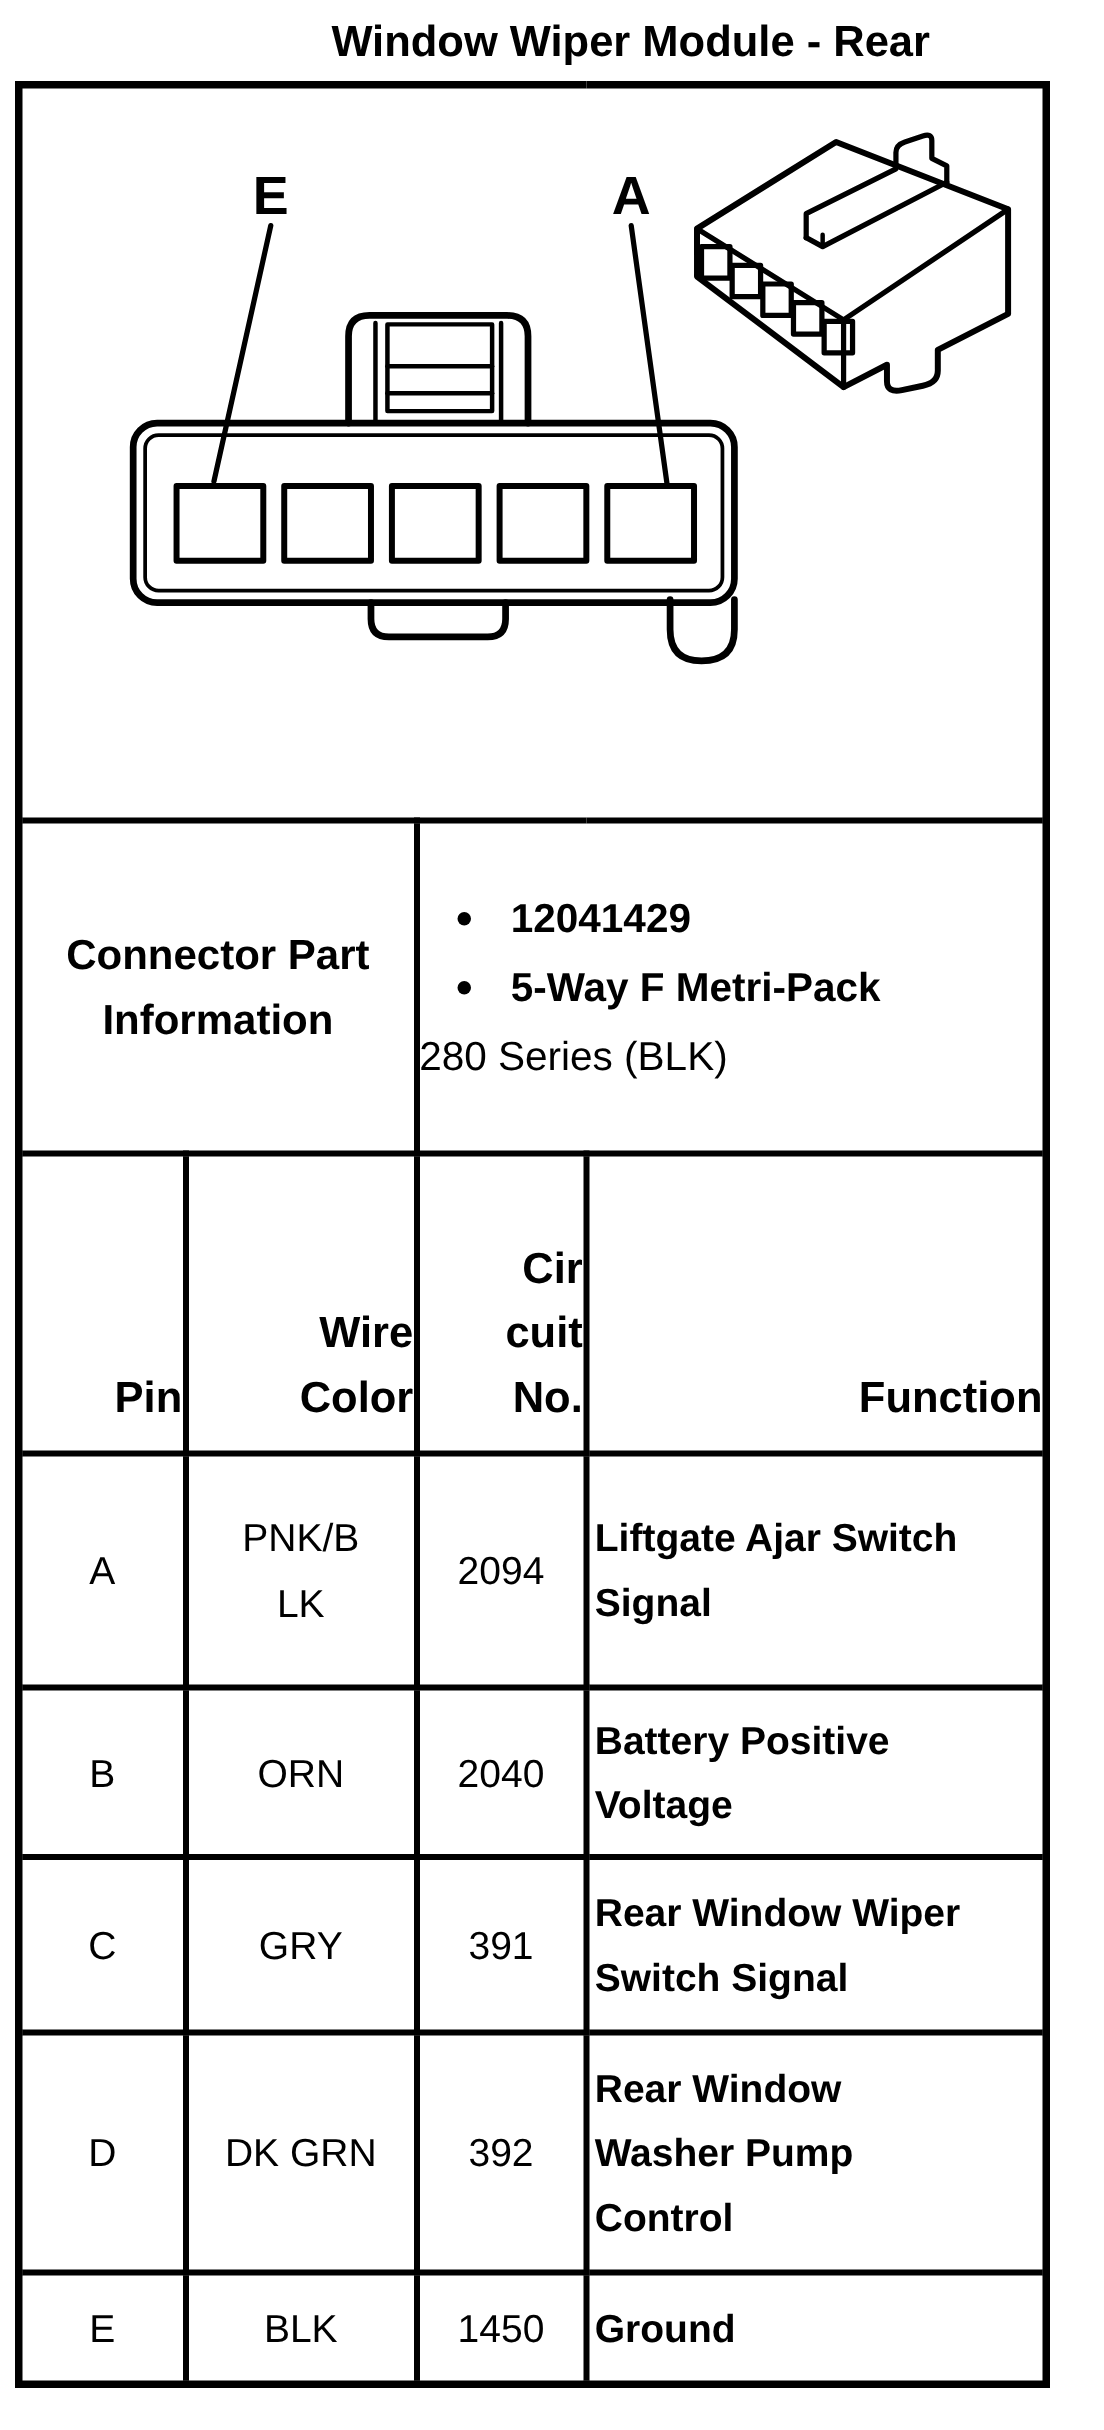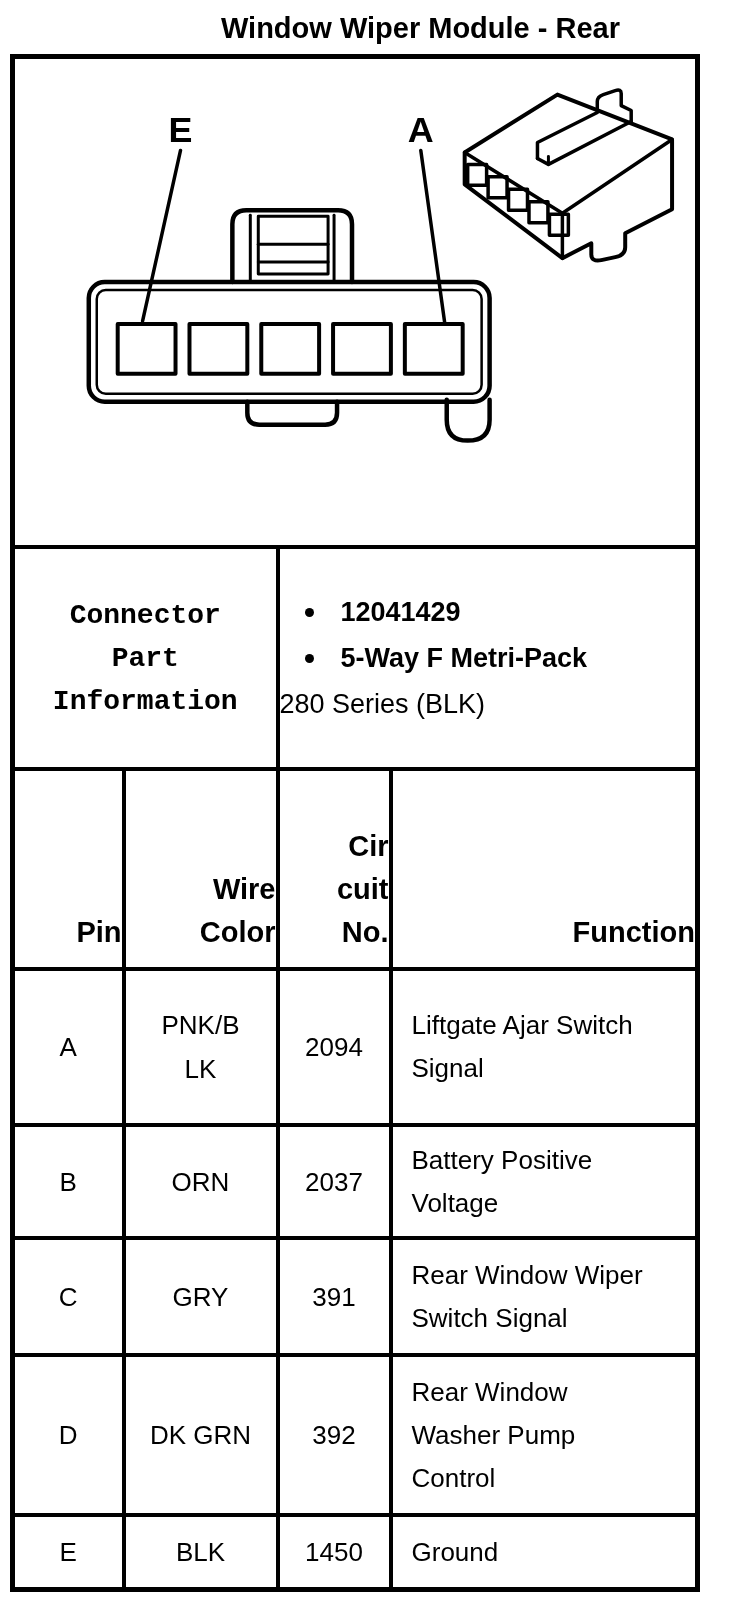--- a/index.html
+++ b/index.html
@@ -10,30 +10,30 @@
   }
   table.conn{
     border-collapse:collapse; table-layout:fixed;
     margin-left:10px; width:690px;
     border:5px solid #000;
   }
   table.conn td{border:4px solid #000; padding:0; vertical-align:middle; overflow:hidden;}
   td.diagram-cell{height:486px; position:relative; padding:0;}
   td.diagram-cell svg{position:absolute; left:0; top:0; width:100%; height:100%; display:block;}
   td.cpi-label-cell{height:218px; text-align:center;}
-  .cpi-label{width:210px; margin:0 auto; font-size:28px; font-weight:bold; line-height:43px;font-family:Liberation Mono, monospace;}
+  .cpi-label{width:210px; margin:0 auto; font-size:28px; font-weight:bold; line-height:43px;}
   td.cpi-content-cell{padding-left:20px;}
   .bullet-row{display:flex; align-items:center; line-height:46px; font-size:27px; font-weight:bold;padding-left:16px;}
   .bullet-dot{width:9px; height:9px; background:#000; border-radius:50%; margin:0 27px 0 9px; flex:0 0 auto;}
   .cpi-cont{font-size:27px; font-weight:normal; line-height:46px;}
   tr.hdr td{height:183px; vertical-align:bottom; text-align:right; padding-bottom:13px;
             font-size:29px; font-weight:bold; line-height:43px; white-space:pre-line;}
   tr.drow td{font-size:26px; line-height:44px; white-space:pre-line;}
   tr.drow td.c{text-align:center;}
-  tr.drow td.f{text-align:left; padding-left:19px; padding-right:8px; line-height:43px;}
+  tr.drow td.f{text-align:left; padding-left:4px; padding-right:8px; line-height:43px;font-weight:bold;}
   tr.row-a td{height:152px;}
   tr.row-b td{height:109px;}
   tr.row-c td{height:113px;}
   tr.row-d td{height:156px;}
   tr.row-e td{height:70px;}
   .ln{stroke:#000; fill:none; stroke-linejoin:round; stroke-linecap:round;}
 </style>
 </head>
 <body>
 
@@ -139,21 +139,21 @@
     <td class="c cell-pin">A</td>
     <td class="c cell-color">PNK/B
 LK</td>
     <td class="c cell-circuit">2094</td>
     <td class="f cell-func">Liftgate Ajar Switch
 Signal</td>
   </tr>
       <tr class="drow row-b">
     <td class="c cell-pin">B</td>
     <td class="c cell-color">ORN</td>
-    <td class="c cell-circuit">2037</td>
+    <td class="c cell-circuit">2040</td>
     <td class="f cell-func">Battery Positive
 Voltage</td>
   </tr>
       <tr class="drow row-c">
     <td class="c cell-pin">C</td>
     <td class="c cell-color">GRY</td>
     <td class="c cell-circuit">391</td>
     <td class="f cell-func">Rear Window Wiper
 Switch Signal</td>
   </tr>

